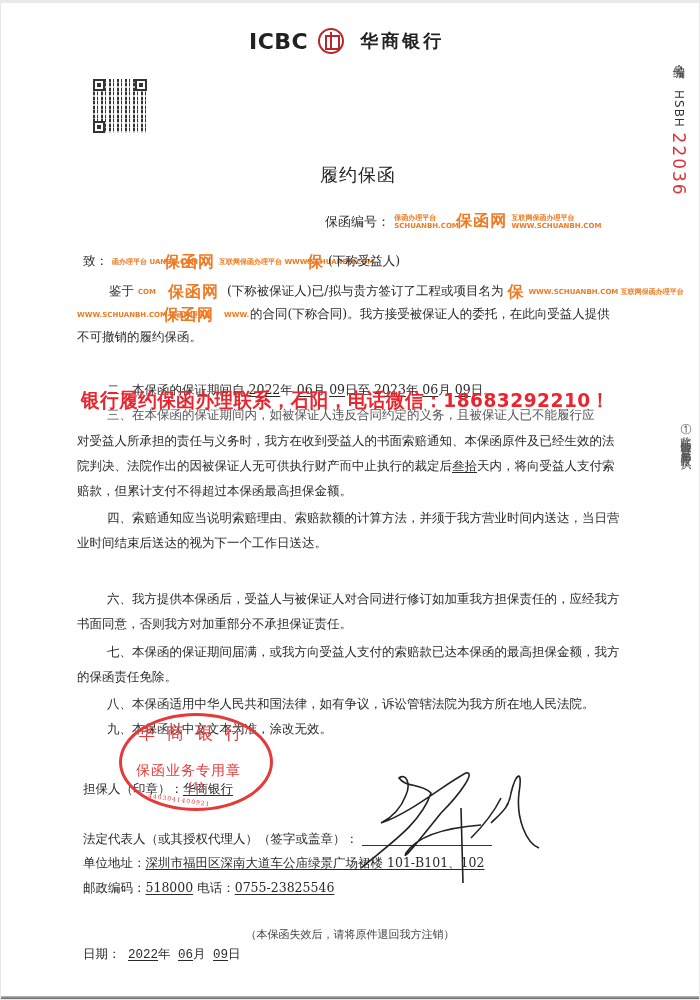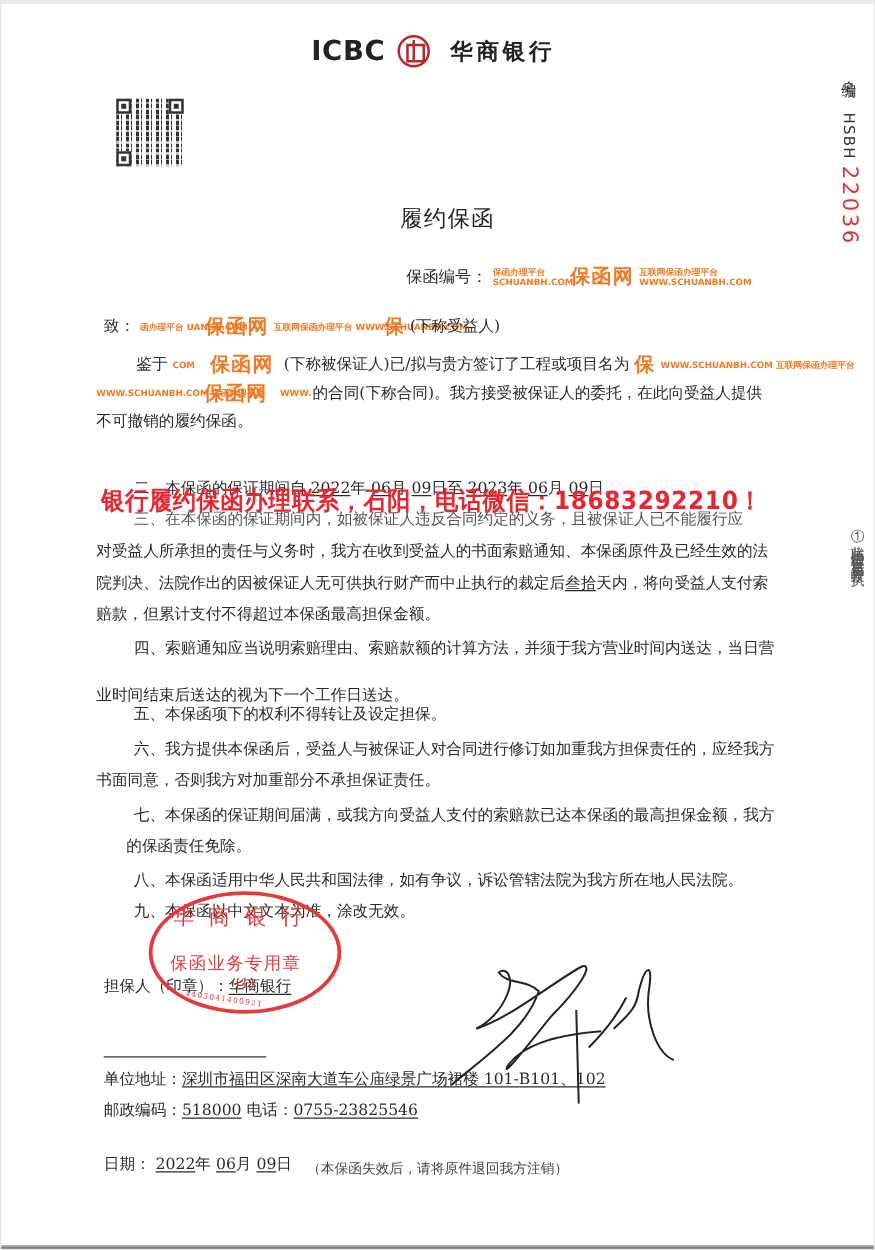--- a/index.html
+++ b/index.html
@@ -130,67 +130,67 @@
   <div class="overlay-red">银行履约保函办理联系，石阳，电话微信：18683292210！</div>
 
   <div class="line" style="left:106px; top:404px; color:#555;">三、在本保函的保证期间内，如被保证人违反合同约定的义务，且被保证人已不能履行应</div>
   <div class="line" style="left:76px; top:430px;">对受益人所承担的责任与义务时，我方在收到受益人的书面索赔通知、本保函原件及已经生效的法</div>
   <div class="line" style="left:76px; top:455px;">
     <span>院判决、法院作出的因被保证人无可供执行财产而中止执行的裁定后</span><span class="u">叁拾</span><span>天内，将向受益人支付索</span>
   </div>
   <div class="line" style="left:76px; top:480px;">赔款，但累计支付不得超过本保函最高担保金额。</div>
 
   <div class="line" style="left:106px; top:507px;">四、索赔通知应当说明索赔理由、索赔款额的计算方法，并须于我方营业时间内送达，当日营</div>
-  <div class="line" style="left:76px; top:532px;margin-top:13px;">业时间结束后送达的视为下一个工作日送达。</div>
+  <div class="line" style="left:76px; top:532px;">业时间结束后送达的视为下一个工作日送达。</div>
 
-  <div class="line" style="left:106px; top:560px;">五、本保函项下的权利不得转让及设定担保。</div>
 
   <div class="line" style="left:106px; top:588px;">六、我方提供本保函后，受益人与被保证人对合同进行修订如加重我方担保责任的，应经我方</div>
   <div class="line" style="left:76px; top:613px;">书面同意，否则我方对加重部分不承担保证责任。</div>
 
   <div class="line" style="left:106px; top:641px;text-align:center;">七、本保函的保证期间届满，或我方向受益人支付的索赔款已达本保函的最高担保金额，我方</div>
-  <div class="line" style="left:76px; top:666px;margin-left:24px;">的保函责任免除。</div>
+  <div class="line" style="left:76px; top:666px;">的保函责任免除。</div>
 
   <div class="line" style="left:106px; top:693px;">八、本保函适用中华人民共和国法律，如有争议，诉讼管辖法院为我方所在地人民法院。</div>
 
   <div class="line" style="left:106px; top:718px;">九、本保函以中文文本为准，涂改无效。</div>
 
   <div class="side-note">①此联由银行盖章后客户收执</div>
 
   <div class="line" style="left:82px; top:778px;font-family:Liberation Serif, serif;">
     <span>担保人（印章）：</span><span class="u">华商银行</span>
   </div>
 
   <div class="seal">
     <div class="seal-arc">华商银行</div>
     <div class="seal-main">保函业务专用章</div>
     <div class="seal-sub">(1)</div>
     <div class="seal-code">4403041400921</div>
   </div>
 
   <div class="line" style="left:82px; top:828px;">
+    <span>法定代表人（或其授权代理人）（签字或盖章）：</span>
     <span style="display:inline-block; width:130px; border-bottom:1px solid #333; height:12px; vertical-align:middle;"></span>
   </div>
 
   <svg class="signature" viewBox="0 0 190 130">
     <path d="M10 115 C 40 90, 70 70, 80 40 C 70 30, 55 35, 48 25 C 55 20, 60 30, 55 42 C 50 55, 40 65, 30 70 C 60 60, 95 30, 115 20 C 125 18, 110 40, 90 60 C 70 85, 50 110, 55 100 C 65 85, 90 75, 130 72" fill="none" stroke="#222" stroke-width="1.6"></path>
     <path d="M110 55 L 112 130" fill="none" stroke="#222" stroke-width="1.6"></path>
     <path d="M120 85 C 135 70, 145 55, 150 45 M 140 70 C 150 60, 158 55, 160 40 C 165 20, 172 15, 168 40 C 165 65, 175 90, 188 95" fill="none" stroke="#222" stroke-width="1.6"></path>
   </svg>
 
   <div class="line" style="left:82px; top:852px;">
     <span>单位地址：</span><span class="u">深圳市福田区深南大道车公庙绿景广场裙楼 101-B101、102</span>
   </div>
 
   <div class="line" style="left:82px; top:877px;">
     <span>邮政编码：</span><span class="u">518000</span>
     <span>电话：</span><span class="u">0755-23825546</span>
   </div>
 
-  <div class="line" style="left:82px; top:920px;">
+  <div class="line" style="left:82px; top:944px;font-family:Liberation Mono, monospace;">
     <span>日期：</span>
     <span class="u">2022</span><span>年</span>
     <span class="u">06</span><span>月</span>
     <span class="u">09</span><span>日</span>
   </div>
 
   <div class="footer-note">（本保函失效后，请将原件退回我方注销）</div>
 
   <div class="bottom-edge"></div>
 </div>

